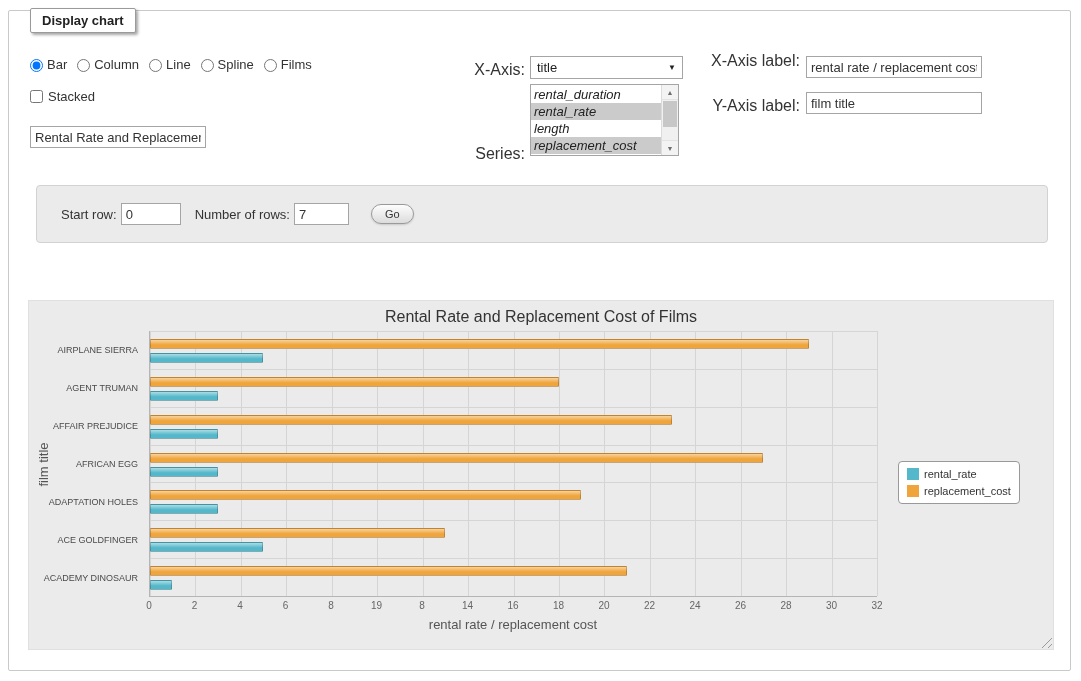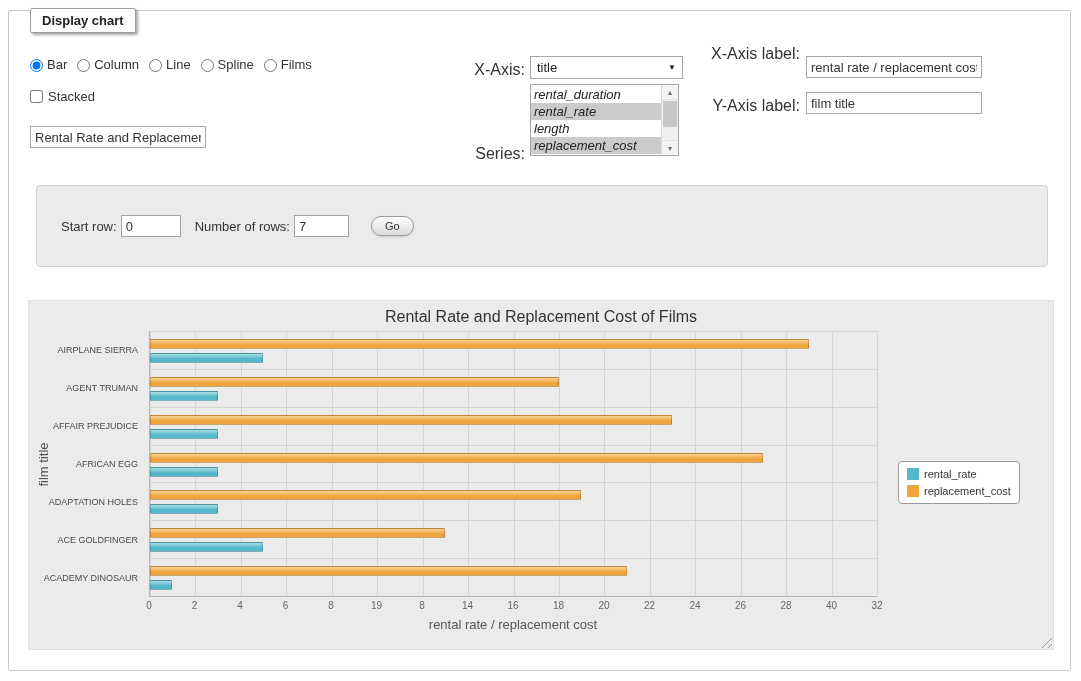--- a/index.html
+++ b/index.html
@@ -25,42 +25,42 @@
 
   .text-input { border:1px solid #a5a5a5; font-size:13px; color:#333; padding:2px 4px;
                 font-family:inherit; background:#fff; }
   .title-input  { position:absolute; left:30px;  top:126px; width:176px; height:22px; }
   .xlabel-input { position:absolute; left:806px; top:56px;  width:176px; height:22px; }
   .ylabel-input { position:absolute; left:806px; top:92px;  width:176px; height:22px; }
 
   .field-label { position:absolute; font-size:16px; color:#333; text-align:right; }
   .lbl-xaxis  { left:445px; top:61px;  width:80px; }
   .lbl-series { left:445px; top:145px; width:80px; }
-  .lbl-xlabel { left:700px; top:45px;  width:100px;text-align:right; }
+  .lbl-xlabel { left:700px; top:52px;  width:100px;text-align:right; }
   .lbl-ylabel { left:700px; top:97px;  width:100px; }
 
   .select-box { position:absolute; left:530px; top:56px; width:153px; height:23px;
                 background:#fff; border:1px solid #a5a5a5; display:flex; align-items:center;
                 justify-content:space-between; padding:0 6px; font-size:13px; color:#222;
                 cursor:default; }
   .select-arrow { font-size:8px; color:#222; }
 
   .multi-select { position:absolute; left:530px; top:84px; width:149px; height:72px;
                   background:#fff; border:1px solid #a5a5a5; display:flex; }
   .ms-options { flex:1; overflow:hidden; padding-top:1px;font-style:italic; }
   .ms-option { font-size:13px; line-height:17px; padding:0 3px; color:#222; white-space:nowrap; }
   .ms-option.selected { background:#cbcbcb; }
   .ms-scrollbar { width:17px; background:#f0f0f0; border-left:1px solid #dcdcdc; position:relative; }
   .sb-btn { height:15px; background:#f3f3f3; color:#6e6e6e; font-size:7px;
             display:flex; align-items:center; justify-content:center; }
   .sb-up { border-bottom:1px solid #e3e3e3; }
   .sb-down { position:absolute; bottom:0; width:100%; border-top:1px solid #e3e3e3; }
   .sb-thumb { position:absolute; top:16px; left:1px; right:1px; height:26px; background:#c7c7c7; }
 
-  .sub-panel { position:absolute; left:36px; top:185px; width:1012px; height:82px;
+  .sub-panel { position:absolute; left:36px; top:185px; width:1012px; height:58px;
                background:#ebebeb; border:1px solid #d2d2d2; border-radius:4px;
                display:flex; align-items:center; padding-left:24px; font-size:13px; color:#333; }
   .sub-panel .lbl { margin-right:4px; }
   .gap-md { margin-left:14px; }
   .in-start { width:60px; height:22px; }
   .in-rows  { width:55px; height:22px; }
   .go-button { margin-left:22px; padding:3px 13px; font-size:11px; color:#333;
                background:linear-gradient(#fdfdfd,#dcdcdc); border:1px solid #9a9a9a;
                border-radius:12px; font-family:inherit; cursor:pointer;
                box-shadow:0 1px 2px rgba(0,0,0,0.15); }
@@ -250,21 +250,21 @@
         <span class="x-tick" style="left: 31.25%;">19</span>
         <span class="x-tick" style="left: 37.5%;">8</span>
         <span class="x-tick" style="left: 43.75%;">14</span>
         <span class="x-tick" style="left: 50%;">16</span>
         <span class="x-tick" style="left: 56.25%;">18</span>
         <span class="x-tick" style="left: 62.5%;">20</span>
         <span class="x-tick" style="left: 68.75%;">22</span>
         <span class="x-tick" style="left: 75%;">24</span>
         <span class="x-tick" style="left: 81.25%;">26</span>
         <span class="x-tick" style="left: 87.5%;">28</span>
-        <span class="x-tick" style="left: 93.75%;">40</span>
+        <span class="x-tick" style="left: 93.75%;">30</span>
         <span class="x-tick" style="left: 100%;">32</span>
       </div>
     <div class="x-axis-title">rental rate / replacement cost</div>
     <div class="legend">
         <div class="legend-item">
           <span class="swatch" style="background-color: rgb(85, 184, 202);"></span>
           <span class="legend-text">rental_rate</span>
         </div>
         <div class="legend-item">
           <span class="swatch" style="background-color: rgb(240, 165, 60);"></span>

